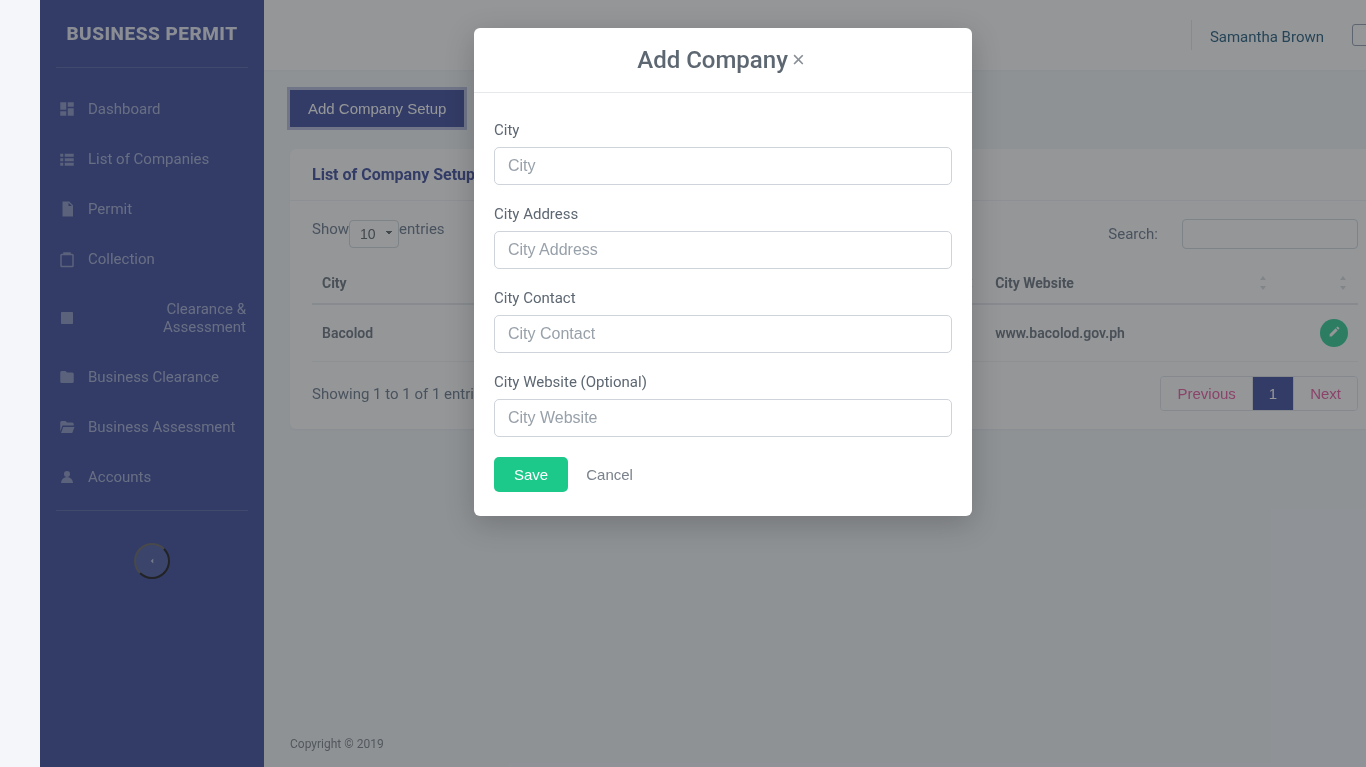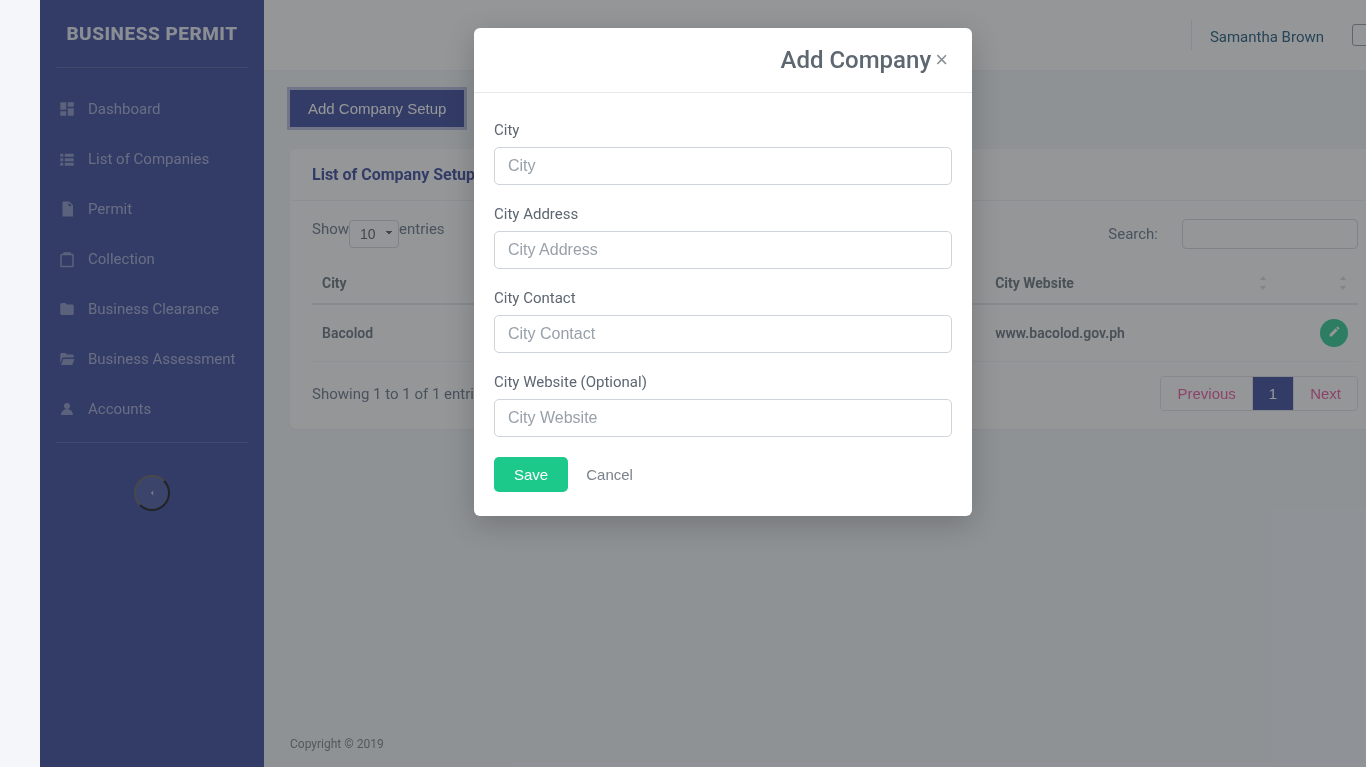--- a/index.html
+++ b/index.html
@@ -152,21 +152,21 @@
       background: rgba(60,63,68,0.55);
       display: flex; justify-content: center; align-items: flex-start;
       padding-top: 28px;
     }
     .modal {
       width: 498px; background: #fff; border-radius: 6px;
       box-shadow: 0 8px 30px rgba(0,0,0,0.2);
     }
     .modal-header {
       padding: 18px 20px; border-bottom: 1px solid #e6e9ec;
-      display: flex; justify-content: flex-end; align-items: center;
+      display: flex; justify-content: center; align-items: center;
     }
     .modal-title { font-size: 24px; color: #5d6772; font-weight: 500; }
     .close-btn { background: none; border: none; font-size: 22px; color: #888f97; cursor: pointer; padding:0 4px;}
     .modal-body { padding: 28px 20px 24px; }
     .form-group { margin-bottom: 20px; }
     .form-group label { display: block; margin-bottom: 8px; color: #5d6772; font-size: 15px; }
     .form-control {
       width: 100%; padding: 9px 13px; border: 1px solid #ced4da; border-radius: 5px;
       font-size: 16px; color: #495057;
     }
@@ -206,20 +206,26 @@
         <span class="icon"><svg viewBox="0 0 24 24">
               <path d="M6 2h9l5 5v15H6V2zm8 1.5V8h4.5L14 3.5z"></path>
             </svg></span>
         <span>Permit</span>
       </div>
       <div class="nav-item">
         <span class="icon"><svg viewBox="0 0 24 24">
               <path d="M7 3h10v4H7V3zM5 5h2v2H5v14h14V7h-2V5h2a2 2 0 012 2v14a2 2 0 01-2 2H5a2 2 0 01-2-2V7a2 2 0 012-2z"></path>
             </svg></span>
         <span>Collection</span>
+      </div>
+      <div class="nav-item">
+        <span class="icon"><svg viewBox="0 0 24 24">
+              <rect x="4" y="4" width="16" height="16" rx="1"></rect>
+            </svg></span>
+        <span>Clearance &amp; Assessment</span>
       </div>
       <div class="nav-item">
         <span class="icon"><svg viewBox="0 0 24 24">
               <path d="M3 6a2 2 0 012-2h5l2 2h7a2 2 0 012 2v10a2 2 0 01-2 2H5a2 2 0 01-2-2V6z"></path>
             </svg></span>
         <span>Business Clearance</span>
       </div>
       <div class="nav-item">
         <span class="icon"><svg viewBox="0 0 24 24">
               <path d="M3 6a2 2 0 012-2h5l2 2h7a2 2 0 012 2v2H6l-3 8V6zm1 14h15l3-8H7l-3 8z"></path>

